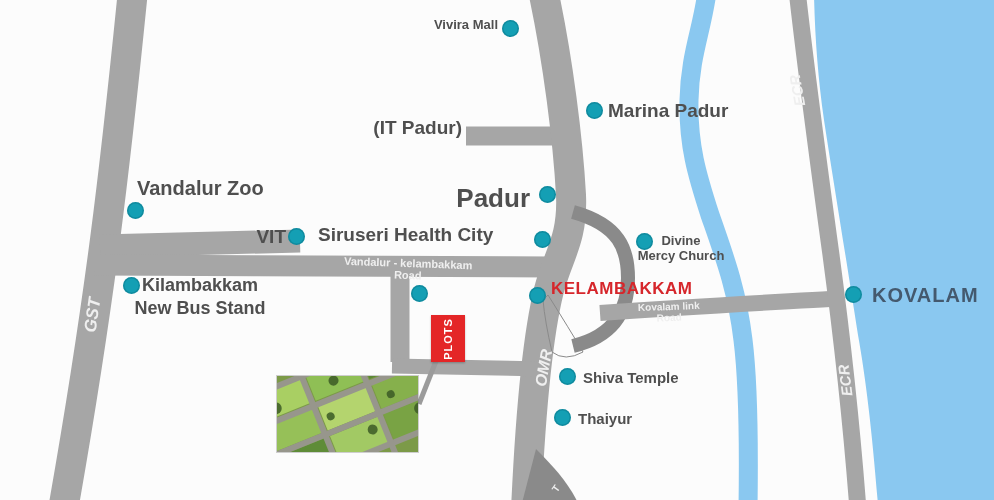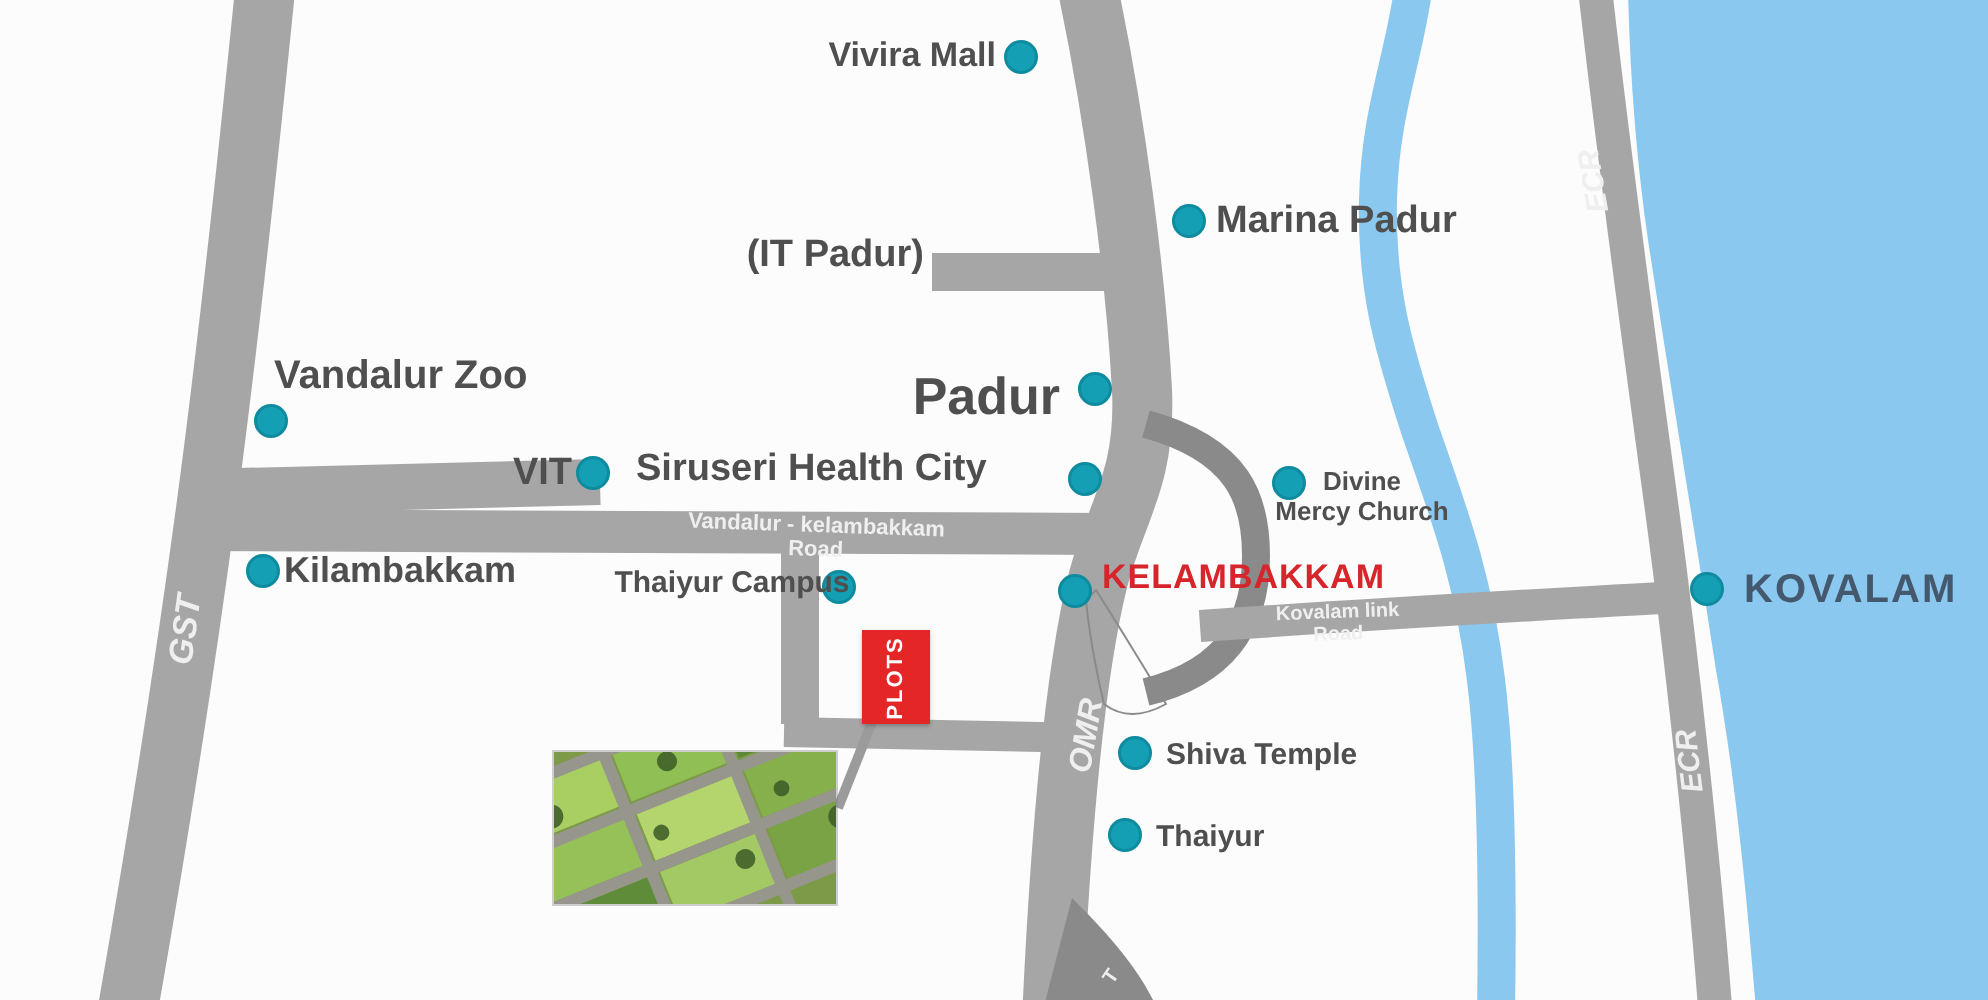--- a/index.html
+++ b/index.html
@@ -127,21 +127,21 @@
   <div class="dot" style="left:288px;top:228px"></div>
   <div class="dot" style="left:534px;top:231px"></div>
   <div class="dot" style="left:636px;top:233px"></div>
   <div class="dot" style="left:123px;top:277px"></div>
   <div class="dot" style="left:411px;top:285px"></div>
   <div class="dot" style="left:529px;top:287px"></div>
   <div class="dot" style="left:559px;top:368px"></div>
   <div class="dot" style="left:554px;top:409px"></div>
   <div class="dot" style="left:845px;top:286px"></div>
 
-  <div class="lbl" style="left:368px;top:18px;width:130px;text-align:right;font-size:17px">Vivira Mall</div>
+  <div class="lbl" style="left:368px;top:18px;width:130px;text-align:right;font-size:13px">Vivira Mall</div>
 
   <div class="lbl" style="left:608px;top:100px;font-size:19px">Marina Padur</div>
 
   <div class="lbl" style="left:300px;top:117px;width:162px;text-align:right;font-size:19px">
     <div>(IT Padur)</div>
   </div>
 
   <div class="lbl" style="left:137px;top:177px;font-size:20px">Vandalur Zoo</div>
 
   <div class="lbl" style="left:430px;top:184px;width:100px;text-align:right;font-size:26px">Padur</div>
@@ -150,24 +150,24 @@
 
   <div class="lbl" style="left:318px;top:224px;font-size:19px">Siruseri Health City</div>
 
   <div class="lbl two" style="left:629px;top:234px;width:104px;font-size:13px">
     <div>Divine</div>
     <div>Mercy Church</div>
   </div>
 
   <div class="lbl two" style="left:118px;top:274px;width:164px;font-size:18px;line-height:1.3">
     <div>Kilambakkam</div>
+    <div>New Bus Stand</div>
   </div>
 
   <div class="lbl two" style="left:296px;top:283px;width:140px;font-size:15px">
-    <div>Thaiyur Campus</div>
   </div>
 
   <div class="lbl red-name" style="left:551px;top:279px;font-size:17px">KELAMBAKKAM</div>
 
   <div class="lbl" style="left:583px;top:369px;font-size:15px">Shiva Temple</div>
 
   <div class="lbl" style="left:578px;top:410px;font-size:15px">Thaiyur</div>
 
   <div class="lbl kovalam-name" style="left:872px;top:284px;font-size:20px">KOVALAM</div>
 

